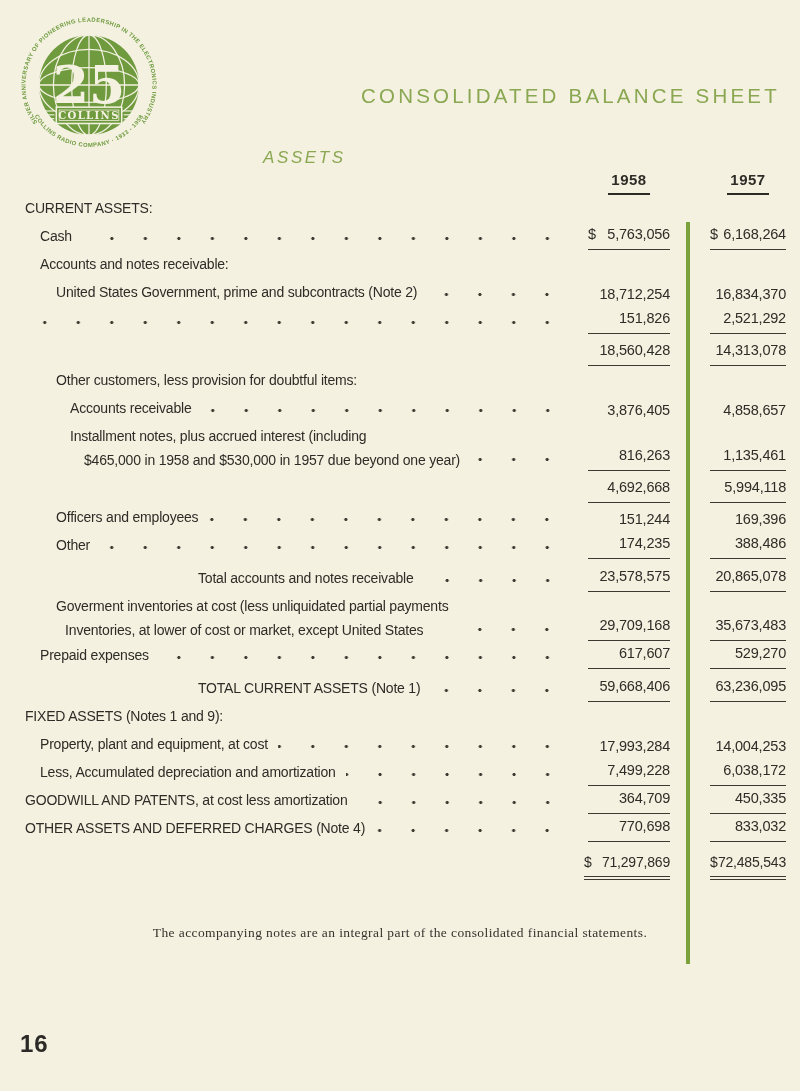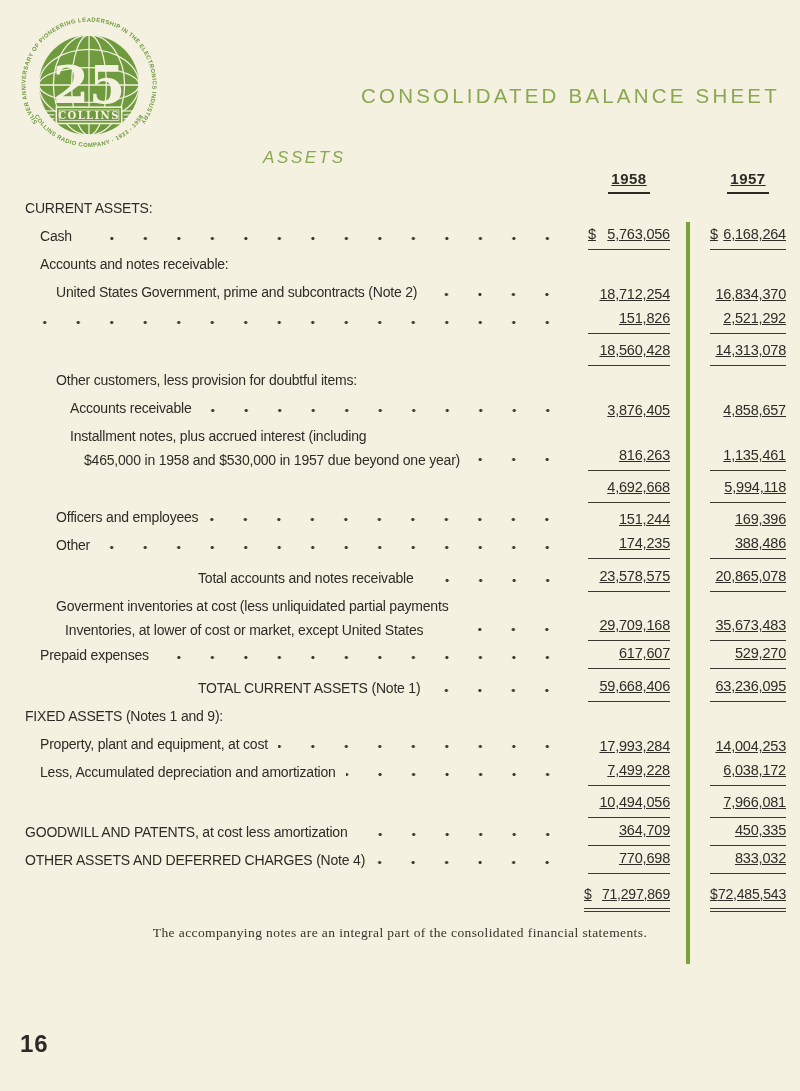--- a/index.html
+++ b/index.html
@@ -52,23 +52,23 @@
     background-image:radial-gradient(circle,#3a382f 1.25px,transparent 1.9px);
     background-size:33.5px 5px;
     background-repeat:repeat-x;
     background-position:right calc(100% - 9px);
   }
   .amt{flex:none;display:flex;justify-content:flex-end;}
   .a58{width:92px;}
   .a57{width:76px;}
   .gap{flex:none;width:40px;}
   .box{
-    display:flex;justify-content:flex-end;align-items:center;
+    display:flex;justify-content:flex-end;align-items:flex-start;
     width:82px;height:24px;line-height:24px;
-    font-size:14.5px;letter-spacing:-0.2px;white-space:nowrap;text-decoration:underline;
+    font-size:14.5px;letter-spacing:-0.2px;white-space:nowrap;
   }
   .a57 .box{width:76px;}
   .box .cur{margin-right:auto;}
   .rule-single .box{border-bottom:1.6px solid #3b3931;padding-bottom:3px;height:28px;}
   .rule-double .box{border-bottom:4px double #3b3931;padding-bottom:3px;height:30px;}
   .r-sub{margin-top:4px;}
   .r-tot{margin-top:5px;}
   .r-grand{margin-top:8px;}
   .r-grand .a58 .box{width:86px;font-size:14px;}
   .r-grand .a57 .box{width:80px;font-size:14px;}
@@ -423,35 +423,20 @@
           <div class="val">7,499,228</div>
         </div>
       </div>
       <div class="gap"></div>
       <div class="amt a57">
         <div class="box ">
           <div class="val">6,038,172</div>
         </div>
       </div>
     </div>
-    <div class="row r-sub rule-single">
-      <div class="lbl"></div>
-      <div class="leader"></div>
-      <div class="amt a58">
-        <div class="box ">
-          <div class="val">10,494,056</div>
-        </div>
-      </div>
-      <div class="gap"></div>
-      <div class="amt a57">
-        <div class="box ">
-          <div class="val">7,966,081</div>
-        </div>
-      </div>
-    </div>
     <div class="row r-item rule-single">
       <div class="lbl">
         <div class="line ind0">GOODWILL AND PATENTS, at cost less amortization</div>
       </div>
       <div class="leader dots"></div>
       <div class="amt a58">
         <div class="box ">
           <div class="val">364,709</div>
         </div>
       </div>

